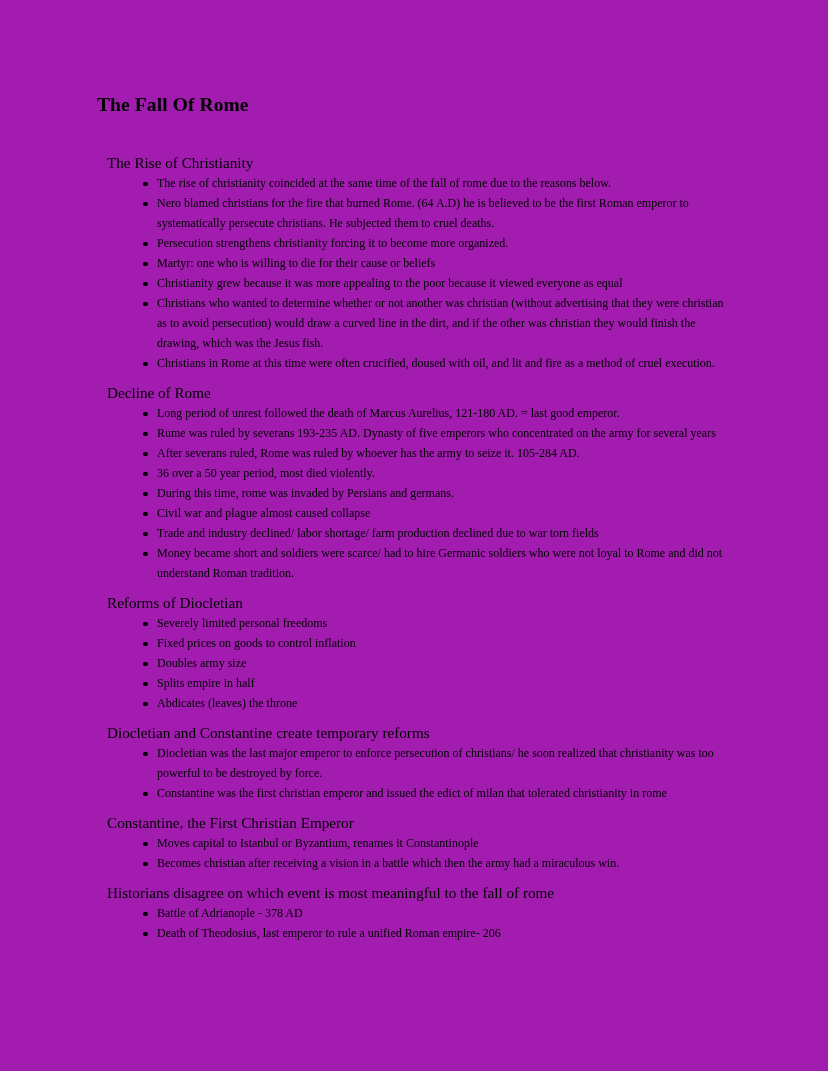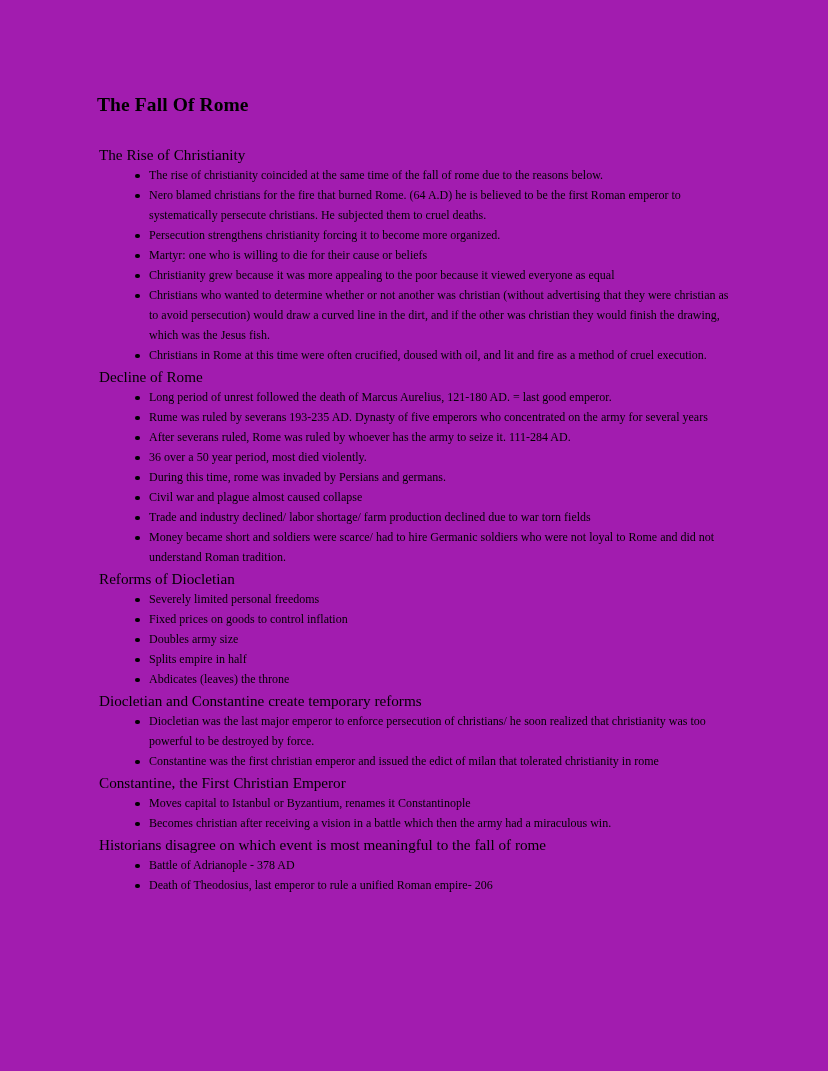--- a/index.html
+++ b/index.html
@@ -34,21 +34,21 @@
     font-size: 19.5px;
     font-weight: bold;
     line-height: 24px;
     letter-spacing: 0.1px;
     margin: 0 0 0 0;
   }
   .title-gap {
     height: 26px;
   }
   .section {
-    margin: 2px;
+    margin: 10px;
   }
   .section-heading {
     font-size: 15.2px;
     line-height: 20px;
     font-weight: normal;
     margin: 0;
     white-space: nowrap;
   }
   ul.bullets {
     list-style: none;
@@ -92,21 +92,21 @@
             <li>Christianity grew because it was more appealing to the poor because it viewed everyone as equal</li>
             <li>Christians who wanted to determine whether or not another was christian (without advertising that they were christian as to avoid persecution) would draw a curved line in the dirt, and if the other was christian they would finish the drawing, which was the Jesus fish.</li>
             <li>Christians in Rome at this time were often crucified, doused with oil, and lit and fire as a method of cruel execution.</li>
           </ul>
         </div>
         <div class="section">
           <div class="section-heading">Decline of Rome</div>
           <ul class="bullets">
             <li>Long period of unrest followed the death of Marcus Aurelius, 121-180 AD. = last good emperor.</li>
             <li>Rume was ruled by severans 193-235 AD. Dynasty of five emperors who concentrated on the army for several years</li>
-            <li>After severans ruled, Rome was ruled by whoever has the army to seize it. 111-284 AD.</li>
+            <li>After severans ruled, Rome was ruled by whoever has the army to seize it. 105-284 AD.</li>
             <li>36 over a 50 year period, most died violently.</li>
             <li>During this time, rome was invaded by Persians and germans.</li>
             <li>Civil war and plague almost caused collapse</li>
             <li>Trade and industry declined/ labor shortage/ farm production declined due to war torn fields</li>
             <li>Money became short and soldiers were scarce/ had to hire Germanic soldiers who were not loyal to Rome and did not understand Roman tradition.</li>
           </ul>
         </div>
         <div class="section">
           <div class="section-heading">Reforms of Diocletian</div>
           <ul class="bullets">

